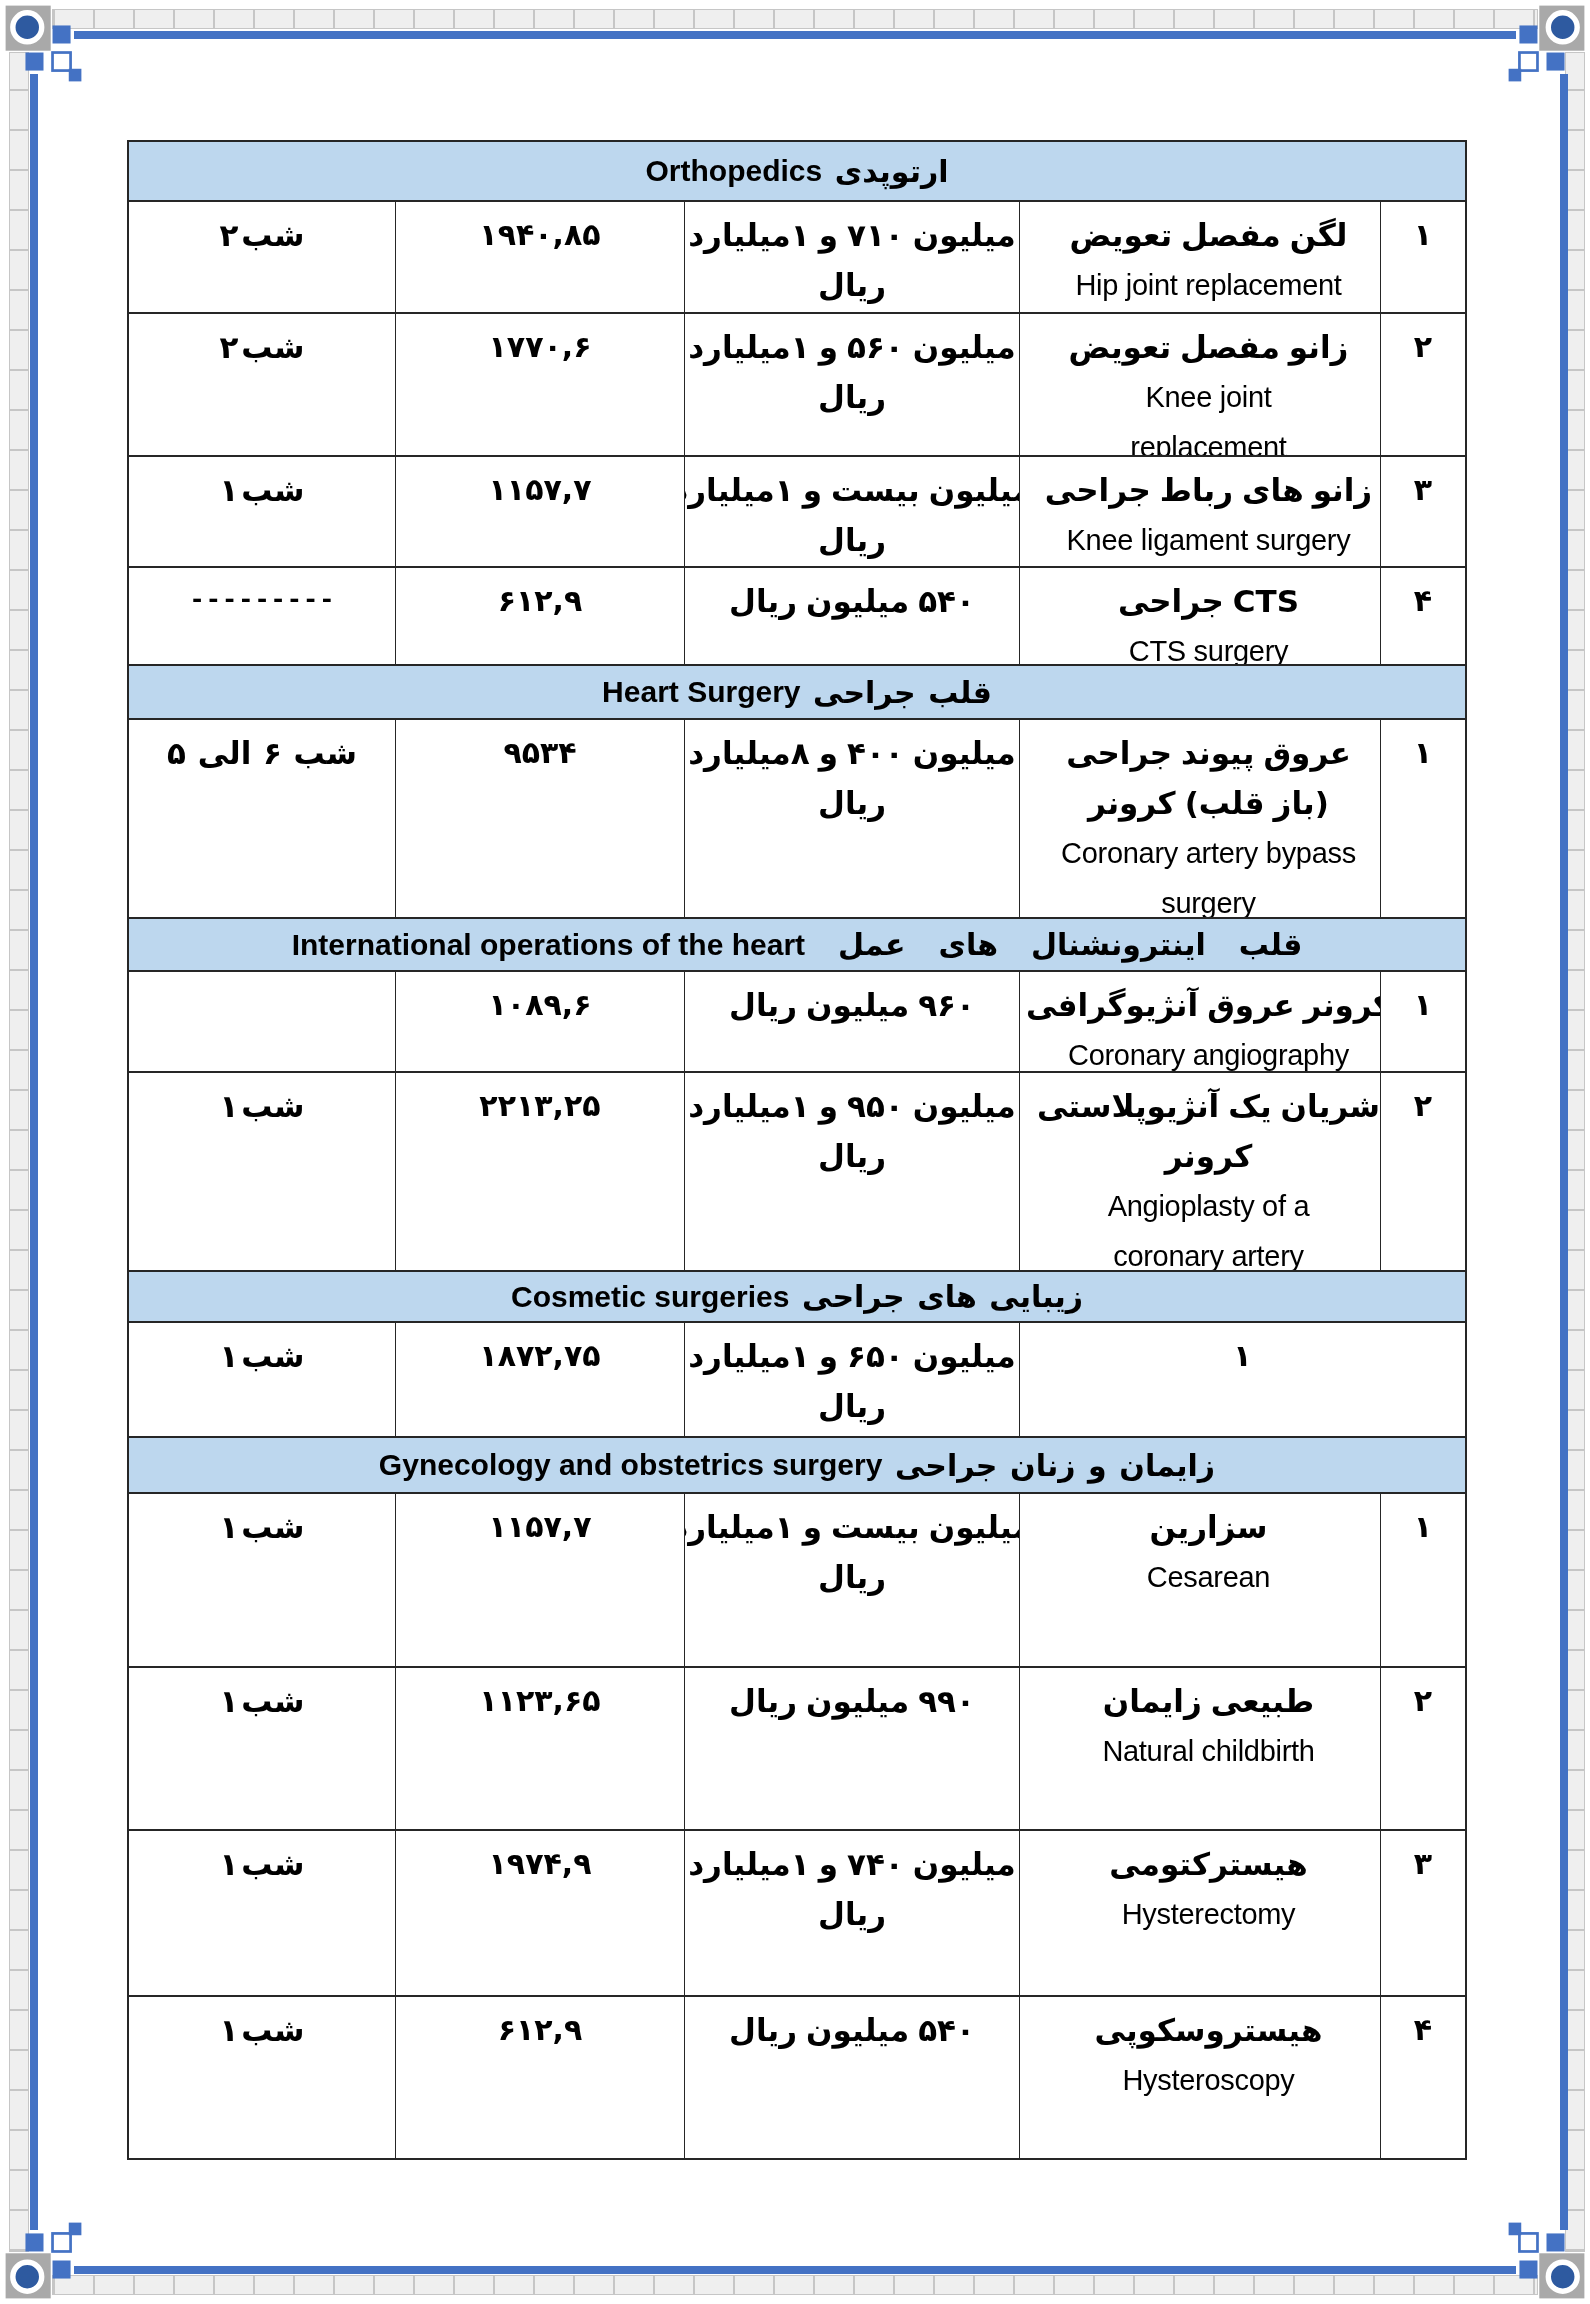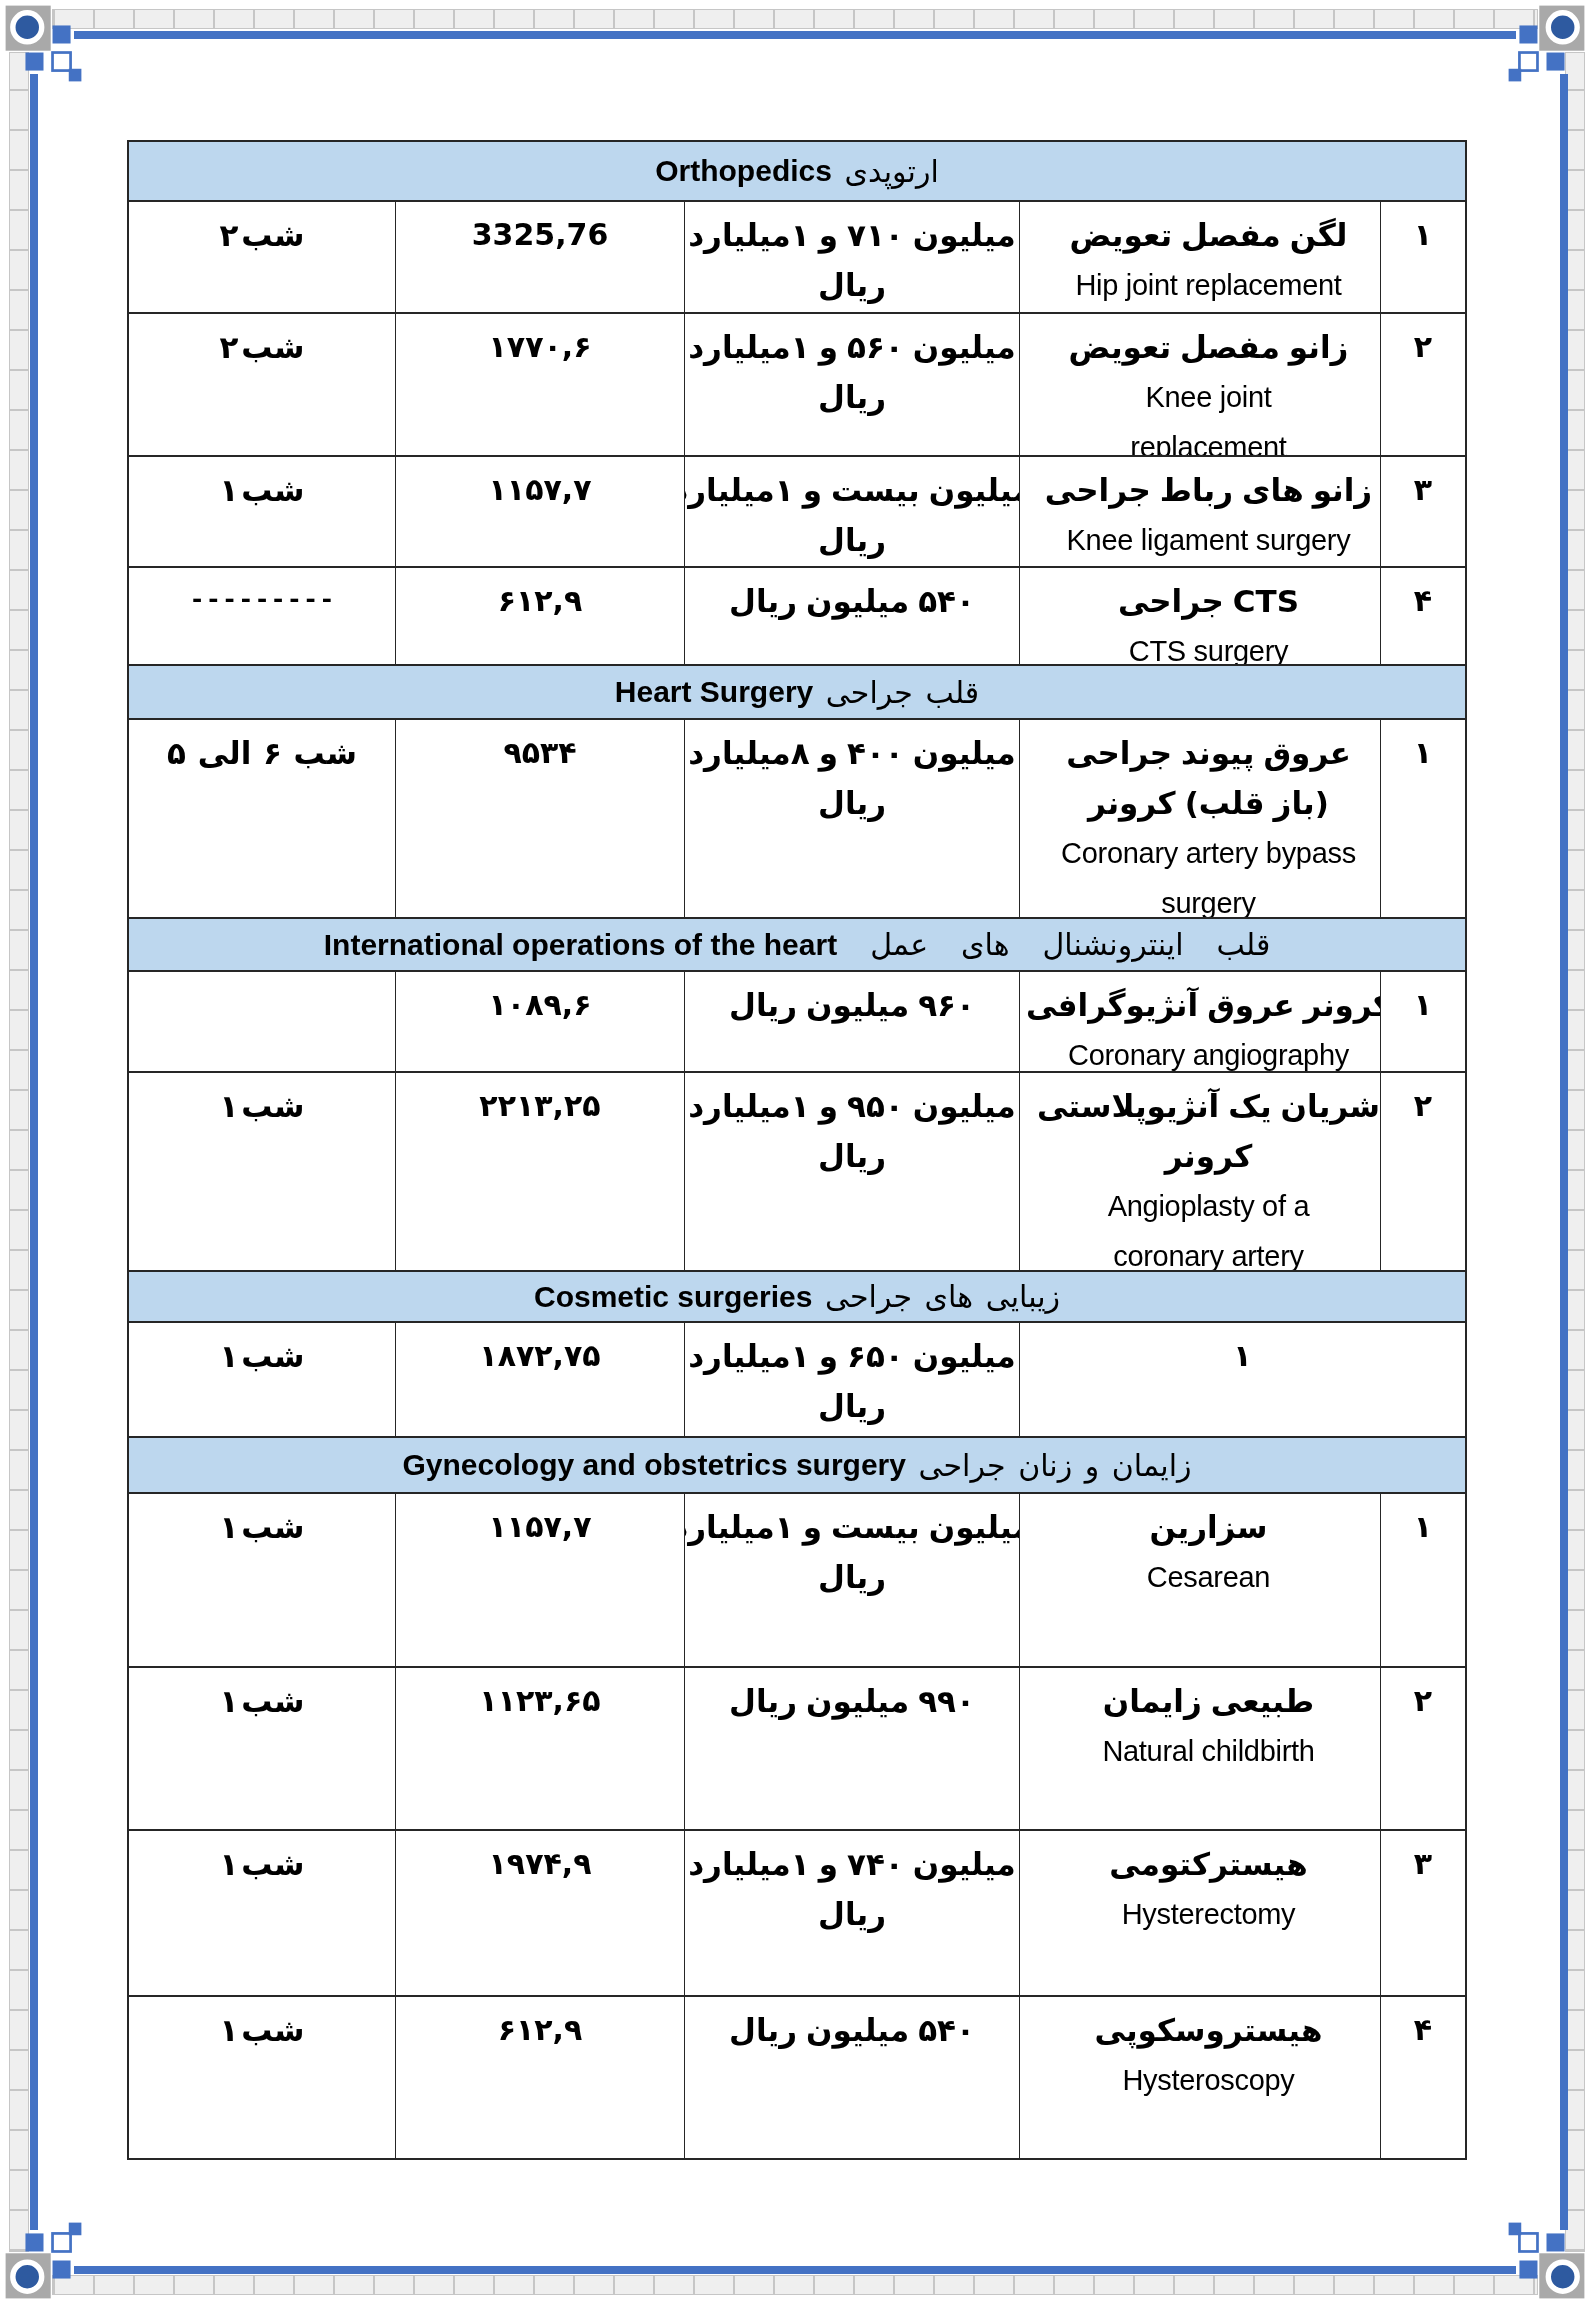--- a/index.html
+++ b/index.html
@@ -23,21 +23,21 @@
   .c-nights{flex:0 0 266px;}
   .c-amount{flex:0 0 289px;}
   .c-price{flex:0 0 335px;}
   .c-proc{flex:0 0 361px;padding-left:17px;}
   .c-num{flex:1;}
   .ln{display:flex;justify-content:center;align-items:baseline;gap:9px;line-height:50px;height:50px;white-space:nowrap;}
   .ln.tight{gap:2.7px;}
   .ln.spread{gap:11.7px;}
   .tok{unicode-bidi:isolate;white-space:pre;}
   .fa{font-family:"DejaVu Sans",sans-serif;font-weight:bold;font-size:31px;}
-  .fah{font-family:"DejaVu Sans",sans-serif;font-weight:normal;font-size:30px;}
+  .fah{font-family:"DejaVu Sans",sans-serif;font-weight:bold;font-size:30px;}
   .en{font-family:"Liberation Sans","DejaVu Sans",sans-serif;font-weight:normal;font-size:29px;letter-spacing:-0.3px;}
   .enh{font-family:"Liberation Sans","DejaVu Sans",sans-serif;font-weight:bold;font-size:30px;}
   .num{font-family:"DejaVu Sans",sans-serif;font-weight:bold;font-size:30px;}
   .dash{font-family:"Liberation Mono","DejaVu Sans Mono",monospace;font-weight:bold;font-size:27px;letter-spacing:0;}
 </style>
 </head>
 <body>
 
 <div class="page">
 
@@ -90,21 +90,21 @@
         </div>
         <div class="row" style="height: 110px;">
           <div class="c c-nights">
             <div class="ln tight">
               <span class="tok fa" dir="ltr">۲</span>
               <span class="tok fa" dir="ltr">شب</span>
             </div>
           </div>
           <div class="c c-amount">
             <div class="ln">
-              <span class="tok num" dir="ltr">3325,76</span>
+              <span class="tok num" dir="ltr">۱۹۴۰,۸۵</span>
             </div>
           </div>
           <div class="c c-price">
             <div class="ln">
               <span class="tok fa" dir="rtl">۱میلیارد</span>
               <span class="tok fa" dir="ltr">و</span>
               <span class="tok fa" dir="ltr">۷۱۰</span>
               <span class="tok fa" dir="ltr">میلیون</span>
             </div>
             <div class="ln">

